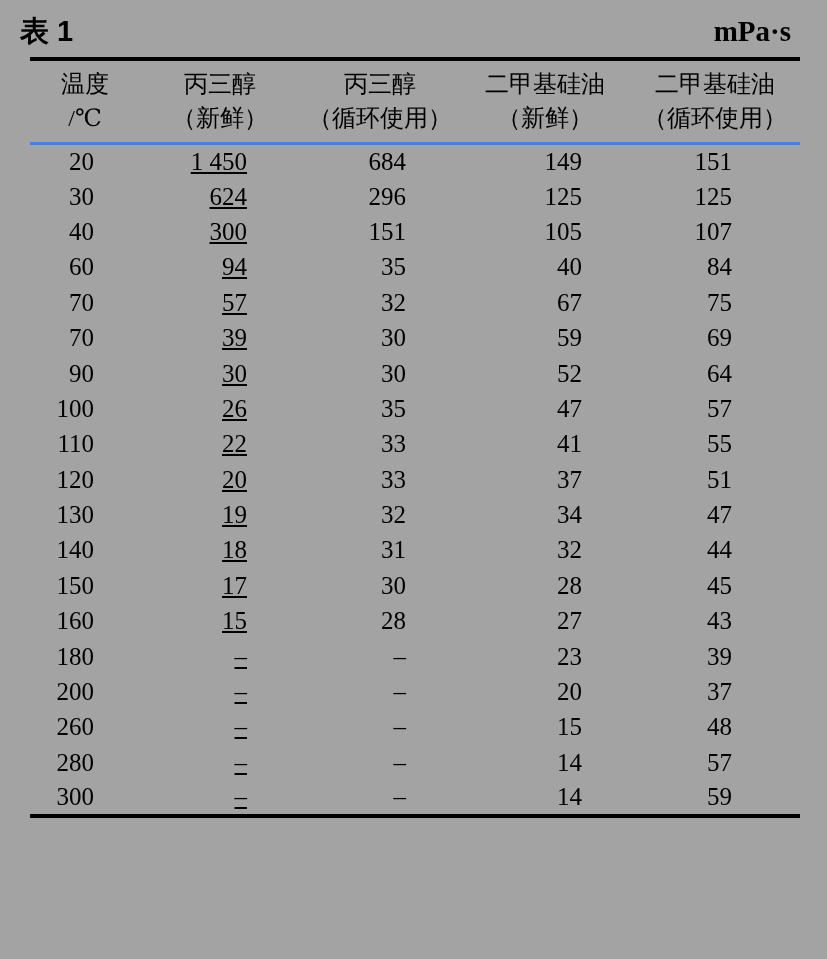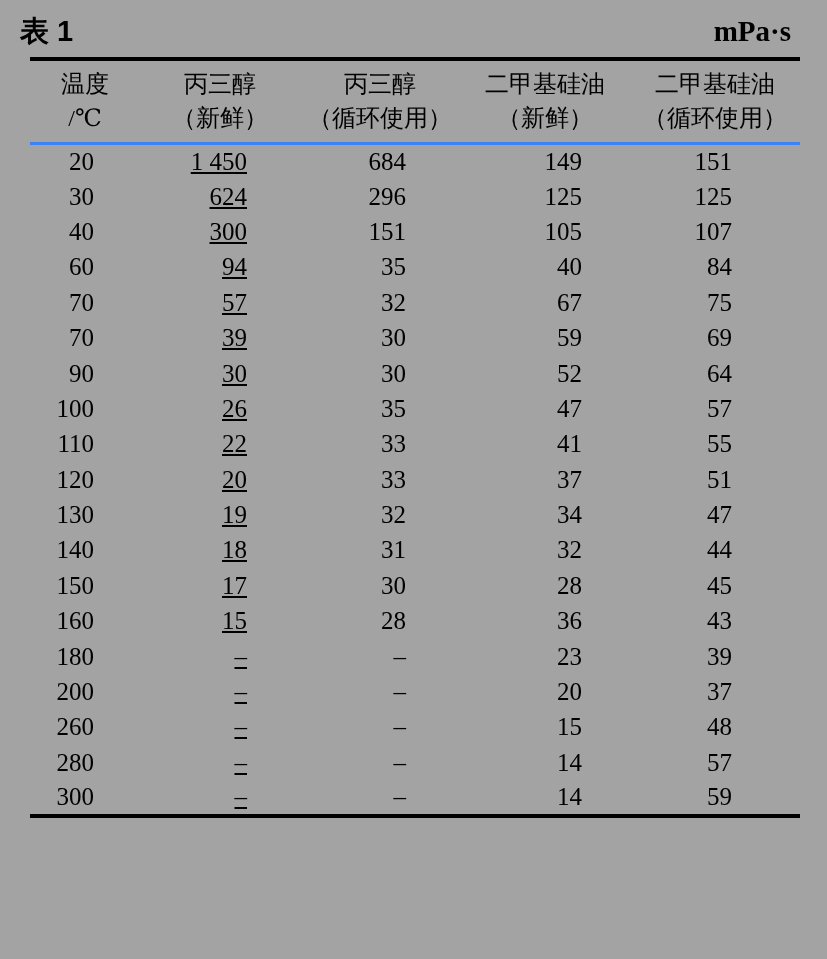--- a/index.html
+++ b/index.html
@@ -230,21 +230,21 @@
     <td class="c1">17</td>
     <td class="c2">30</td>
     <td class="c3">28</td>
     <td class="c4">45</td>
   </tr>
 
   <tr>
     <td class="c0">160</td>
     <td class="c1">15</td>
     <td class="c2">28</td>
-    <td class="c3">36</td>
+    <td class="c3">27</td>
     <td class="c4">43</td>
   </tr>
 
   <tr>
     <td class="c0">180</td>
     <td class="c1">–</td>
     <td class="c2">–</td>
     <td class="c3">23</td>
     <td class="c4">39</td>
   </tr>

